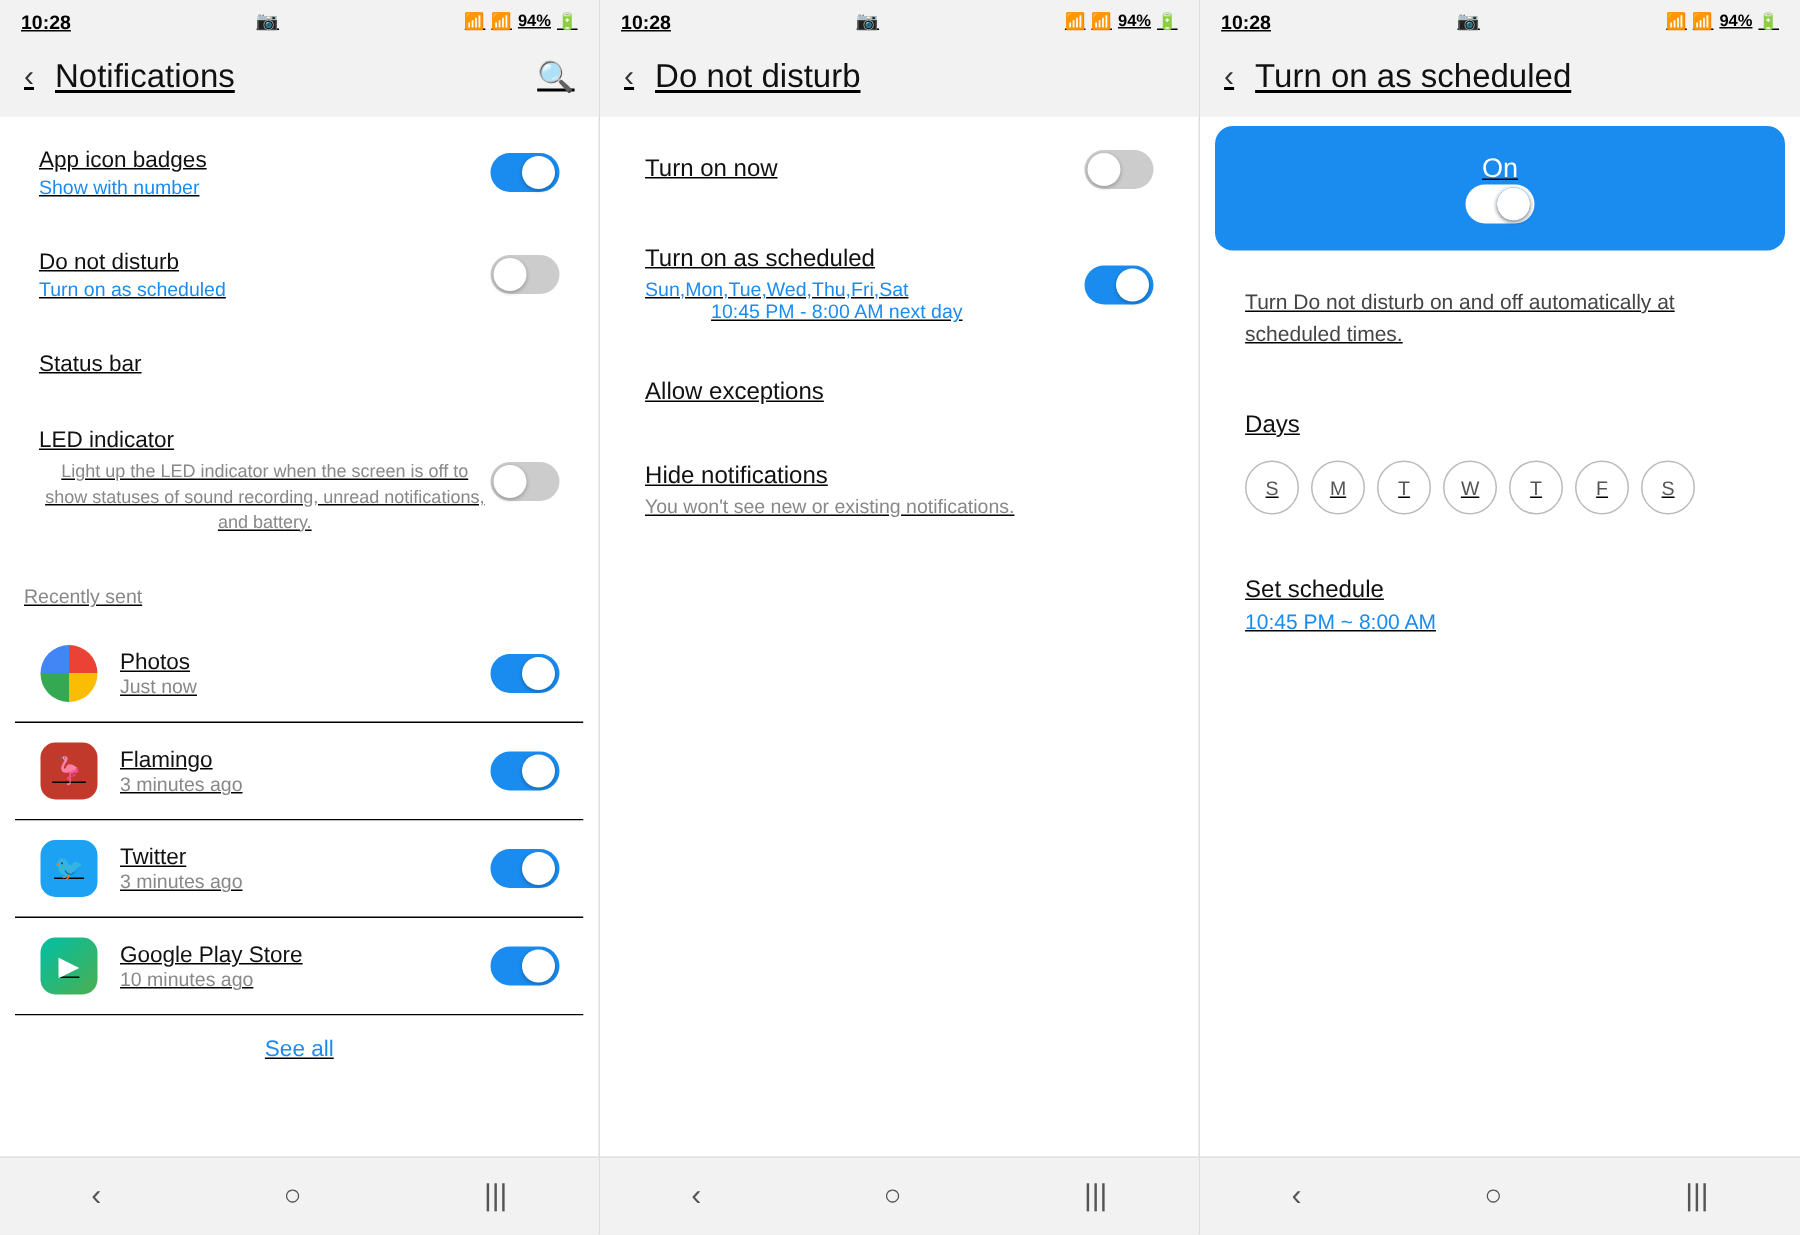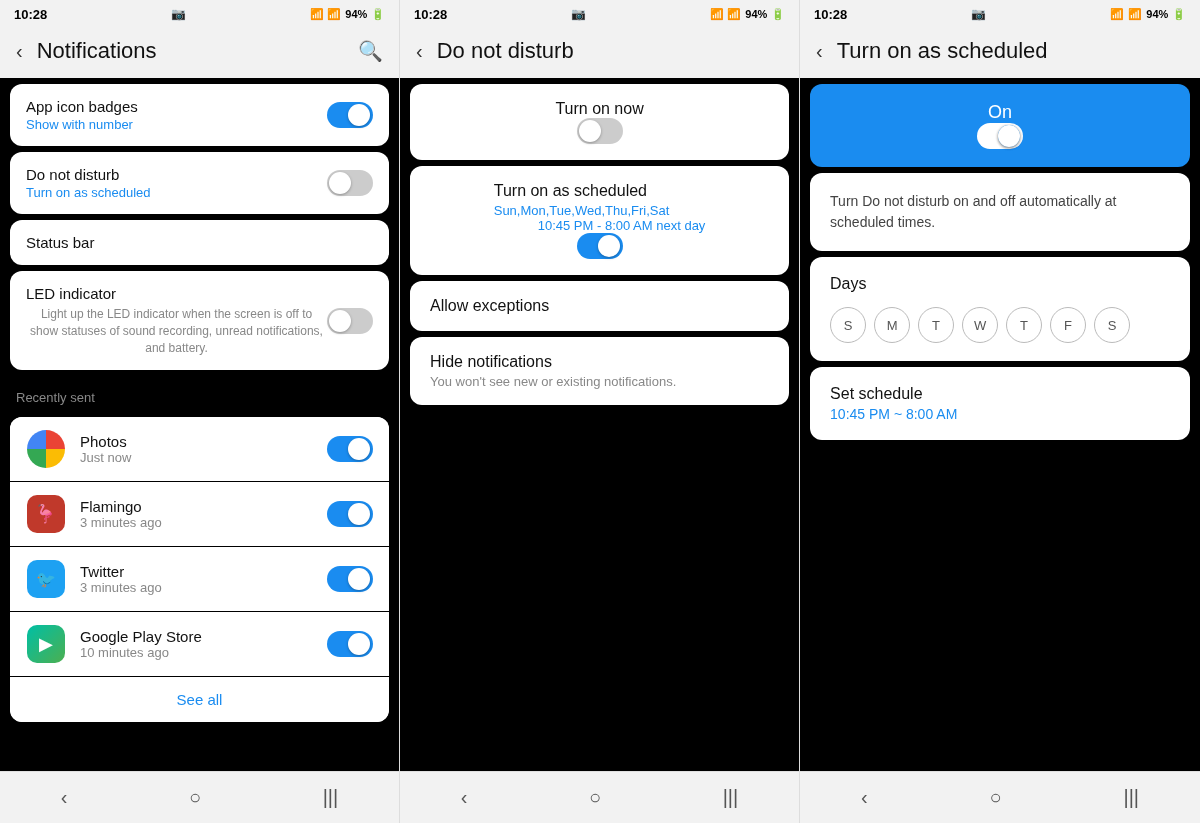--- a/index.html
+++ b/index.html
@@ -7,25 +7,26 @@
       font-family: 'Segoe UI', Arial, sans-serif;
       background: #e8e8e8;
       display: flex;
       width: 1200px;
       height: 823px;
       overflow: hidden;
     }
     .panel {
       width: 436px;
       height: 823px;
-      background: #000000;
+      background: #ffffff;
       display: flex;
       flex-direction: column;
       border-right: 1px solid #ddd;
       position: relative;
+      text-decoration: underline;
     }
     .status-bar {
       display: flex;
       justify-content: space-between;
       align-items: center;
       padding: 6px 14px;
       background: #f2f2f2;
       font-size: 12px;
       font-weight: 600;
       height: 28px;
@@ -132,21 +133,20 @@
       display: flex;
       align-items: center;
       justify-content: space-around;
       border-top: 1px solid #e0e0e0;
     }
     .nav-btn { font-size: 20px; color: #555; cursor: pointer; padding: 8px; }
 
     
     .dnd-card-item {
       padding: 16px 20px;
-      flex-direction: column;
     }
     .dnd-title { font-size: 16px; color: #111; }
     .dnd-schedule-title { font-size: 16px; color: #111; margin-bottom: 3px; }
     .dnd-schedule-days { font-size: 13px; color: #1a8cf0; }
     .dnd-schedule-time { font-size: 13px; color: #1a8cf0; margin-left: 44px; }
     .section-item {
       background: #fff;
       border-radius: 12px;
       margin: 6px 10px;
       padding: 16px 20px;

